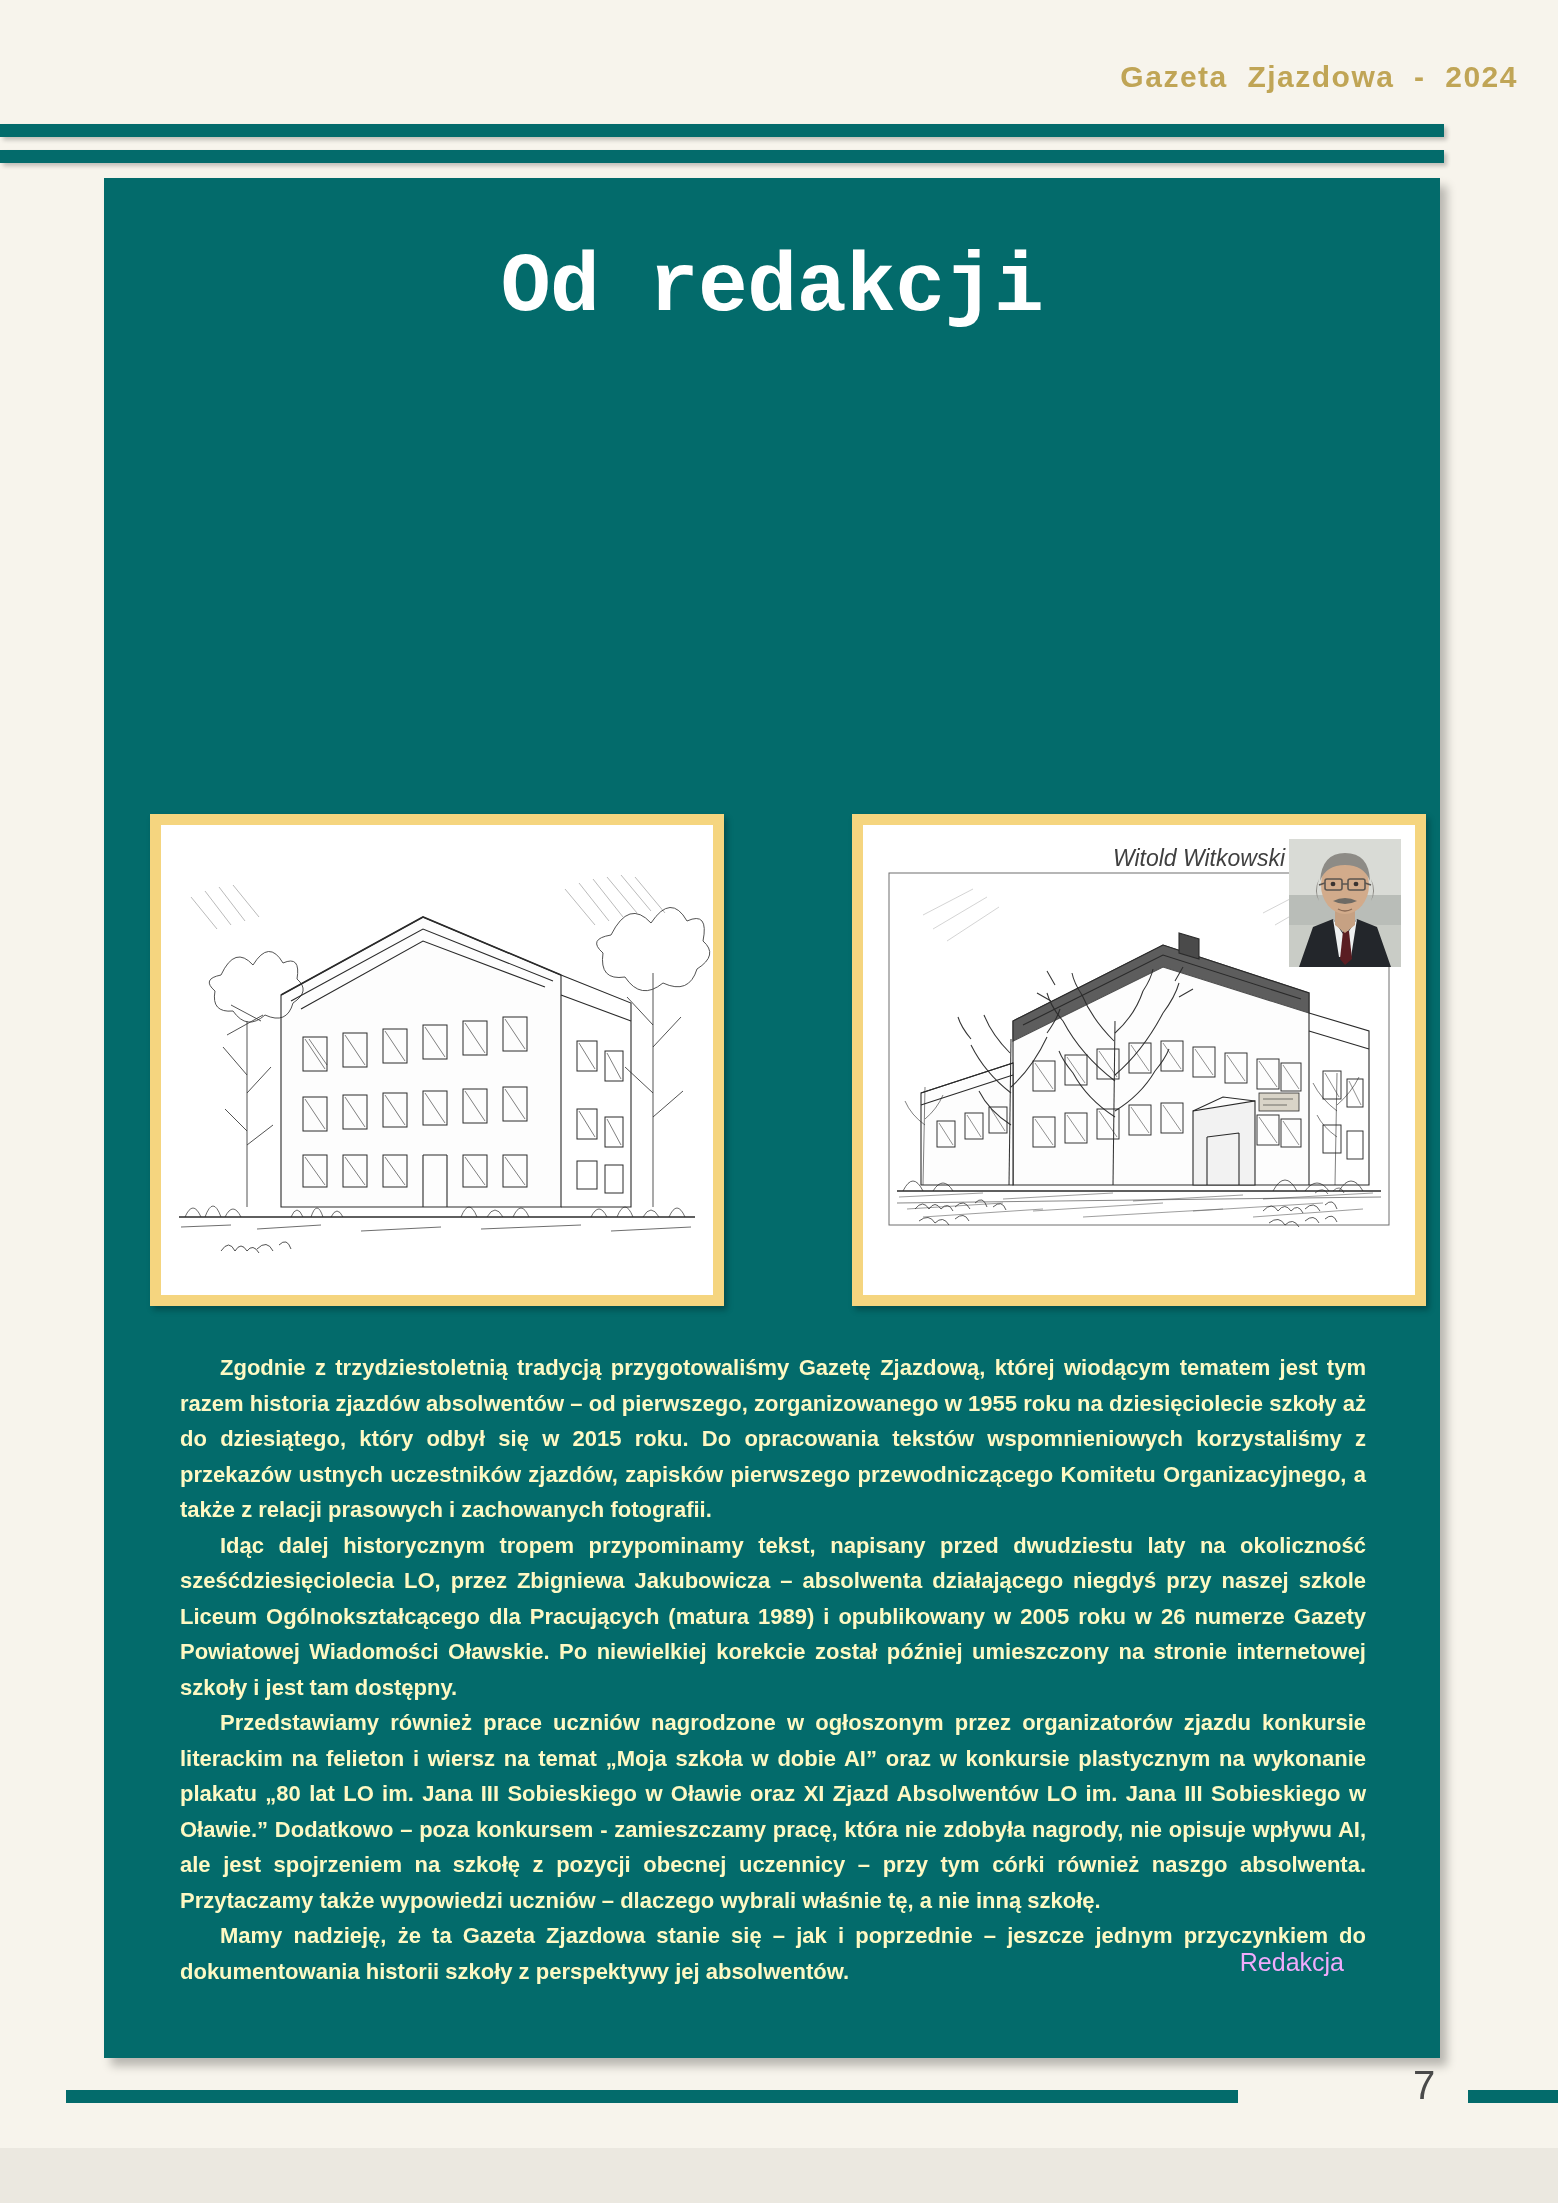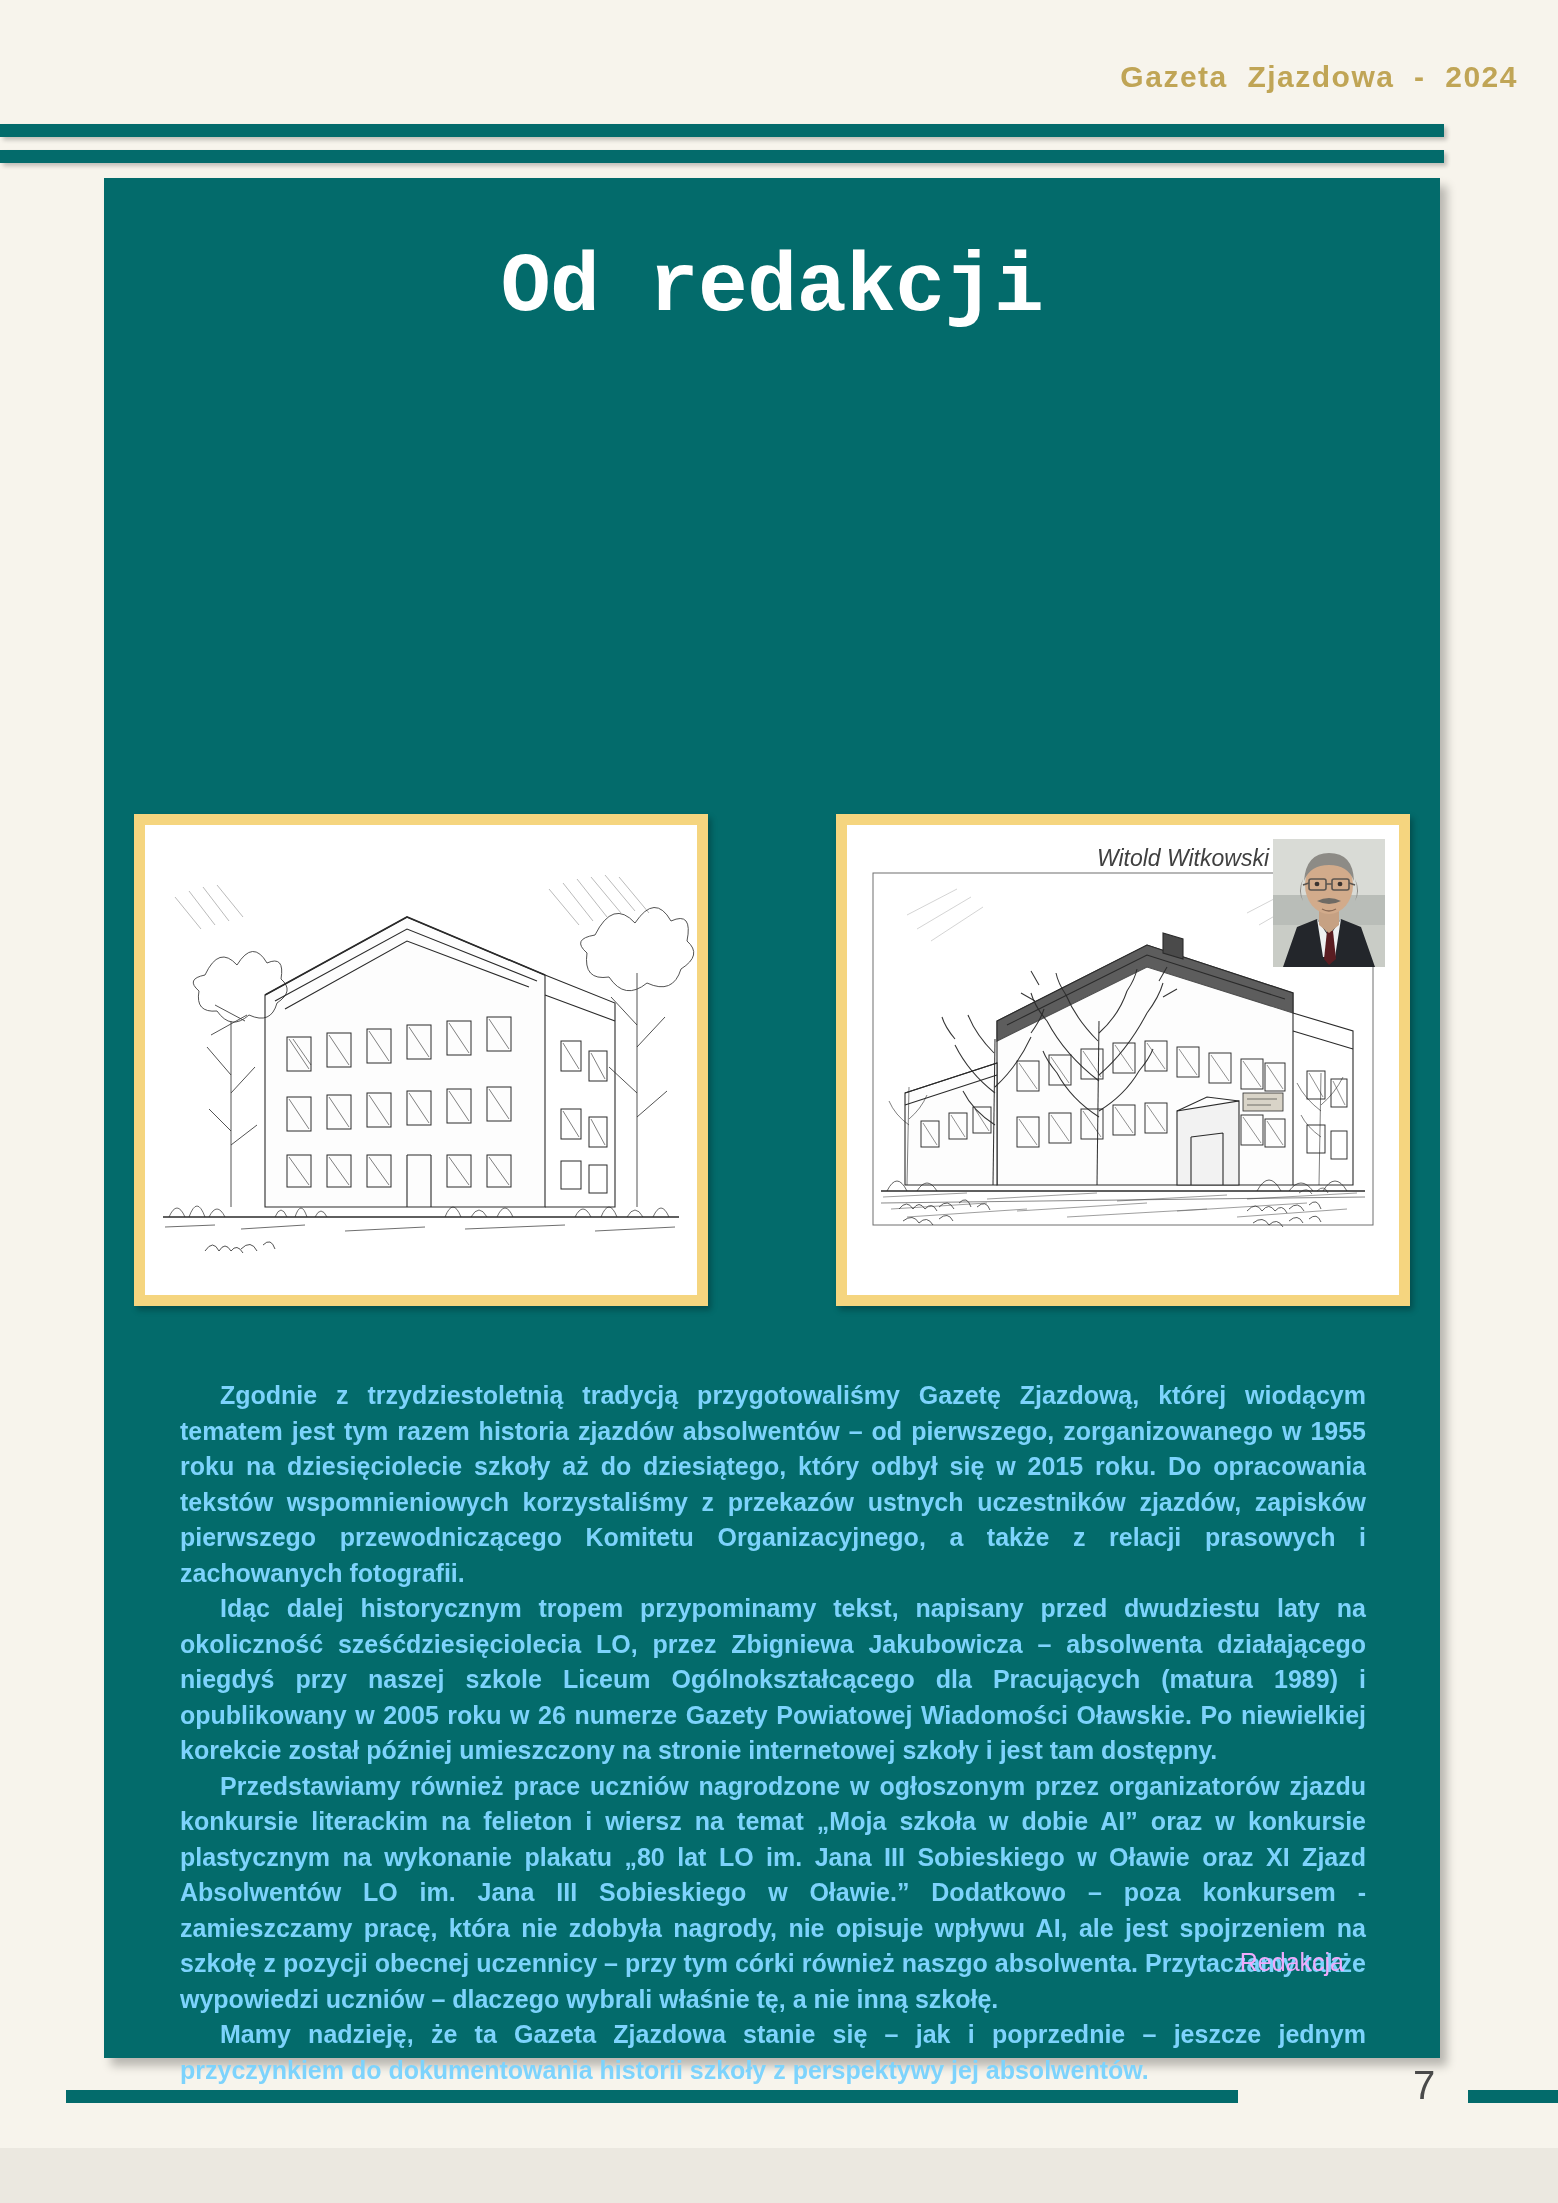--- a/index.html
+++ b/index.html
@@ -60,21 +60,21 @@
     line-height: 1.18;
     letter-spacing: -0.5px;
     font-family: Liberation Mono, monospace;
   }
   .title .line2 { display: block; }
 
   
   .images {
     position: absolute;
     top: 620px;
-    left: 0;
+    left: 16px;
     width: 100%;
     display: flex;
     justify-content: center;
     gap: 48px;
   }
   .figure {
     background: #f5d57f;
     padding: 11px;
     box-shadow: 3px 4px 6px rgba(0,0,0,0.28);
     position: relative;
@@ -105,25 +105,25 @@
     width: 112px;
     height: 128px;
     z-index: 5;
     background: #9aa7b0;
     overflow: hidden;
   }
 
   
   .copy {
     position: absolute;
-    top: 1200px;
+    top: 1172px;
     left: 76px;
     width: 1186px;
-    color: #7dd3fc;
-    font-size: 25px;
+    color: #fef9c3;
+    font-size: 22px;
     line-height: 35.5px;
     font-weight: bold;
     text-align: justify;
     font-family: "Liberation Sans", sans-serif;
   }
   .copy p {
     margin: 0;
     text-indent: 40px;
   }
   .signature {

